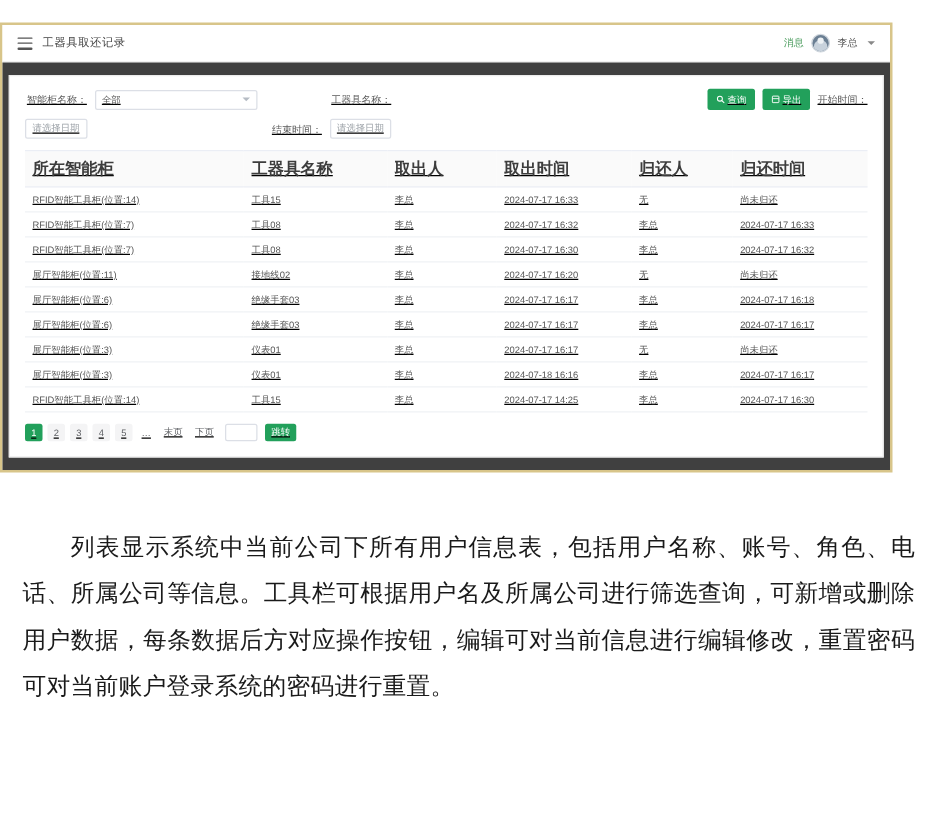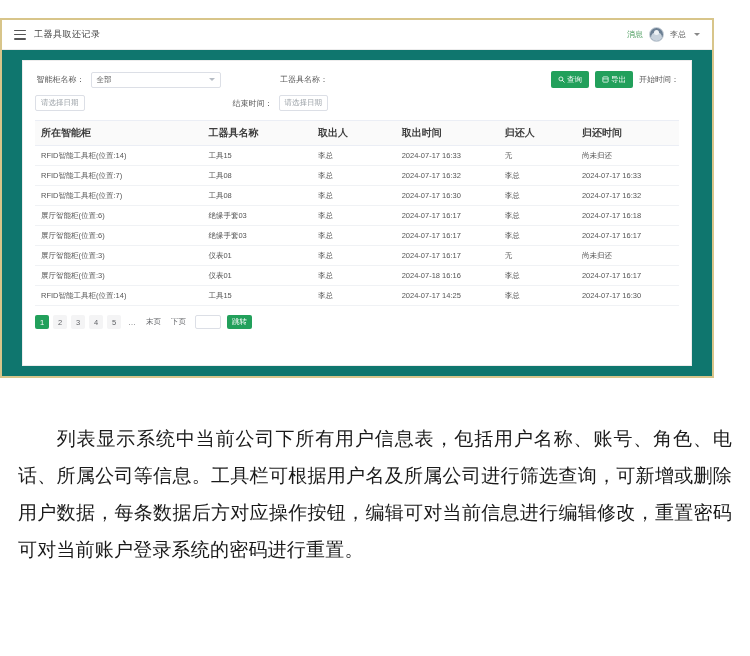--- a/index.html
+++ b/index.html
@@ -70,23 +70,24 @@
   .caret-down {
     width: 0; height: 0;
     border-left: 3px solid transparent;
     border-right: 3px solid transparent;
     border-top: 3px solid #888;
     margin-left: 2px;
   }
 
   
   .app-body {
-    background: #0f766e;
-    padding: 10px 20px;
+    background: #404040;
+    padding: 10px 5px;
     height: calc(100% - 30px);
+    text-decoration: underline;
   }
   .card {
     background: #fff;
     border: 1px solid #ececec;
     height: 100%;
     padding: 10px 12px;
   }
 
   
   .filters {
@@ -149,21 +150,21 @@
     table-layout: fixed;
   }
   table.grid th {
     background: #fafafa;
     color: #3d3d3d;
     font-weight: bold;
     text-align: left;
     padding: 5px 6px;
     border-bottom: 1px solid #ebeef5;
     border-top: 1px solid #ebeef5;
-    font-size: 10px;
+    font-size: 13px;
   }
   table.grid td {
     padding: 4.5px 6px;
     border-bottom: 1px solid #f0f2f5;
     white-space: nowrap;
     overflow: hidden;
     text-overflow: ellipsis;
   }
 
   
@@ -316,20 +317,28 @@
               </tr>
               <tr>
                 <td>RFID智能工具柜(位置:7)</td>
                 <td>工具08</td>
                 <td>李总</td>
                 <td>2024-07-17 16:30</td>
                 <td>李总</td>
                 <td>2024-07-17 16:32</td>
               </tr>
               <tr>
+                <td>展厅智能柜(位置:11)</td>
+                <td>接地线02</td>
+                <td>李总</td>
+                <td>2024-07-17 16:20</td>
+                <td>无</td>
+                <td>尚未归还</td>
+              </tr>
+              <tr>
                 <td>展厅智能柜(位置:6)</td>
                 <td>绝缘手套03</td>
                 <td>李总</td>
                 <td>2024-07-17 16:17</td>
                 <td>李总</td>
                 <td>2024-07-17 16:18</td>
               </tr>
               <tr>
                 <td>展厅智能柜(位置:6)</td>
                 <td>绝缘手套03</td>

